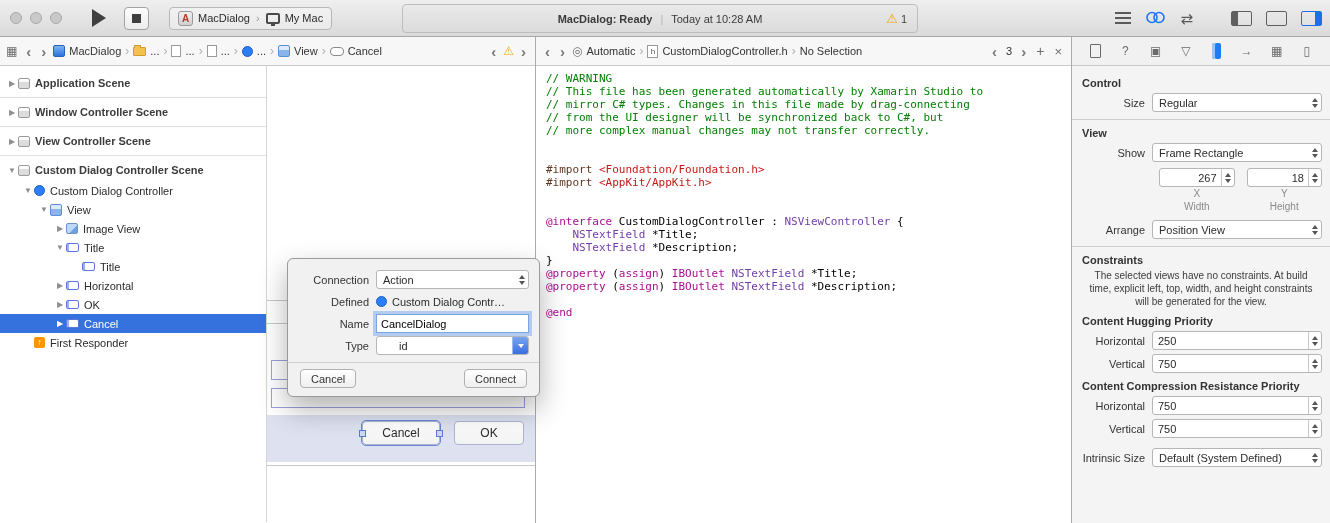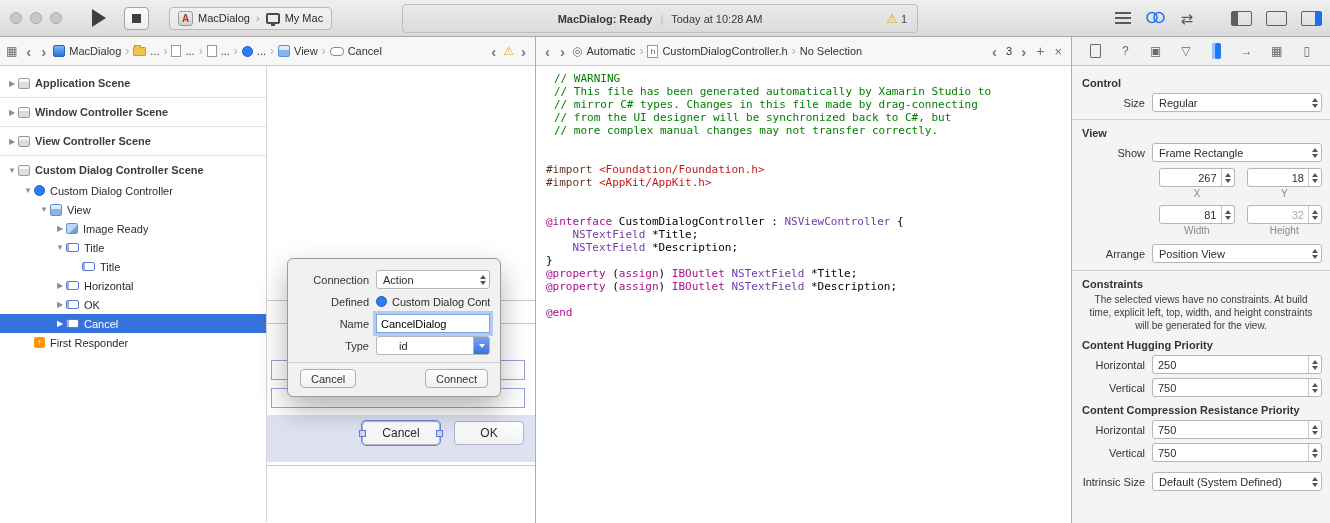--- a/index.html
+++ b/index.html
@@ -86,21 +86,21 @@
   .hline { position:absolute; left:0; right:0; height:1px; background:#c8c8c8; }
   .tfield { position:absolute; left:4px; width:254px; height:20px; background:#fff; border:1px solid #9aa0dc; }
   .band { position:absolute; left:0; right:0; top:349px; height:47px; background:#dde1f0; }
   .cbtn { position:absolute; top:6px; height:24px; background:linear-gradient(#ffffff,#f2f2f2); border:1px solid #aeb4cf; border-radius:4px; font-size:12px; color:#2a2a2a; display:flex; align-items:center; justify-content:center; }
   .cbtn-cancel { left:95px; width:78px; outline:1px solid #6c86da; }
   .cbtn-ok { left:187px; width:70px; }
   .sel-handle { position:absolute; width:7px; height:7px; background:#cfd8f4; border:1px solid #5b79d8; top:8px; }
   .sh-l { left:-4px; } .sh-r { right:-4px; }
 
   
-  .popup { position:absolute; left:287px; top:192px; width:214px; background:#f1f1f1; border:1px solid #9b9b9b; border-radius:6px; box-shadow:0 12px 28px rgba(0,0,0,.3); padding:8px 0 8px; z-index:50; }
+  .popup { position:absolute; left:287px; top:192px; width:253px; background:#f1f1f1; border:1px solid #9b9b9b; border-radius:6px; box-shadow:0 12px 28px rgba(0,0,0,.3); padding:8px 0 8px; z-index:50; }
   .prow { display:flex; align-items:center; margin:3px 10px; height:19px; }
   .plabel { flex:0 0 78px; text-align:right; padding-right:7px; color:#333; }
   .pctl { flex:1; min-width:0; }
   .obj-disp { display:flex; align-items:center; gap:5px; overflow:hidden; white-space:nowrap; }
   .name-input { width:100%; height:19px; border:1px solid #7aa5e0; box-shadow:0 0 0 3px rgba(108,156,238,.45); background:#fff; font:11px "Liberation Sans","DejaVu Sans",sans-serif; padding:0 4px; outline:none; }
   .pdivider { height:1px; background:#cfcfcf; margin:7px 0 6px; }
   .pbtn-row { display:flex; justify-content:space-between; margin:0 12px; }
   .pbtn { min-width:56px; height:19px; padding:0 10px; border:1px solid #b0b0b0; border-radius:4px; background:linear-gradient(#fff,#efefef); font-size:11px; color:#333; display:flex; align-items:center; justify-content:center; }
 
   
@@ -108,21 +108,21 @@
   .dd-val { flex:1; overflow:hidden; white-space:nowrap; text-overflow:ellipsis; }
   .steppers { display:flex; flex-direction:column; align-items:center; justify-content:center; width:13px; height:100%; flex:none; }
   .steppers.seg { border-left:1px solid #c9c9c9; }
   .tri-up { width:0; height:0; border-left:3px solid transparent; border-right:3px solid transparent; border-bottom:4px solid #555; margin-bottom:2px; }
   .tri-dn { width:0; height:0; border-left:3px solid transparent; border-right:3px solid transparent; border-top:4px solid #555; }
   .combo-btn { width:16px; height:100%; flex:none; background:linear-gradient(#79a5f0,#3a6fe0); border-left:1px solid #9fb6e8; border-radius:0 2px 2px 0; display:flex; align-items:center; justify-content:center; }
   .combo-btn i { width:0; height:0; border-left:3px solid transparent; border-right:3px solid transparent; border-top:4px solid #fff; }
 
   
   .code { padding:6px 10px; font-family:"DejaVu Sans Mono",monospace; font-size:11px; line-height:13px; white-space:pre; }
-  .c-cmt { color:#007f00;margin-left:8px; }
+  .c-cmt { color:#007f00; }
   .c-pre { color:#643820; }
   .c-str { color:#c41a16; }
   .c-kw { color:#aa0d91; }
   .c-typ { color:#703daa; }
   .c-pln { color:#000; }
 
   
   .insp-tabs { height:29px; border-bottom:1px solid #c9c9c9; background:#f1f1f1; display:flex; align-items:center; justify-content:space-around; padding:0 8px; }
   .itab { color:#6a6a6a; font-size:12px; display:flex; align-items:center; justify-content:center; min-width:16px; }
   .itab-doc { width:11px; height:14px; border:1px solid #6a6a6a; border-radius:1px; }
@@ -267,21 +267,21 @@
             <span class="olabel">Custom Dialog Controller</span>
           </div>
           <div class="orow" style="padding-left: 38px;">
             <span class="disc">▼</span>
             <span class="oicon ic-view"></span>
             <span class="olabel">View</span>
           </div>
           <div class="orow" style="padding-left: 54px;">
             <span class="disc">▶</span>
             <span class="oicon ic-imageview"></span>
-            <span class="olabel">Image Ready</span>
+            <span class="olabel">Image View</span>
           </div>
           <div class="orow" style="padding-left: 54px;">
             <span class="disc">▼</span>
             <span class="oicon ic-textfield"></span>
             <span class="olabel">Title</span>
           </div>
           <div class="orow" style="padding-left: 70px;">
             <span class="disc"></span>
             <span class="oicon ic-textfield"></span>
             <span class="olabel">Title</span>
@@ -450,36 +450,20 @@
         <span class="steppers seg">
             <i class="tri-up"></i>
             <i class="tri-dn"></i>
           </span>
       </span>
     </div>
     <div class="pair-labels">
       <span>X</span>
       <span>Y</span>
     </div>
-    <div class="pair">
-      <span class="nf">
-        <span class="nf-val">81</span>
-        <span class="steppers seg">
-            <i class="tri-up"></i>
-            <i class="tri-dn"></i>
-          </span>
-      </span>
-      <span class="nf">
-        <span class="nf-val dim">32</span>
-        <span class="steppers seg">
-            <i class="tri-up"></i>
-            <i class="tri-dn"></i>
-          </span>
-      </span>
-    </div>
     <div class="pair-labels">
       <span>Width</span>
       <span>Height</span>
     </div>
     <div class="irow" style="margin-top:8px">
       <span class="ilabel">Arrange</span>
       <span class="ictl dd">
         <span class="dd-val">Position View</span>
         <span class="steppers">
             <i class="tri-up"></i>

